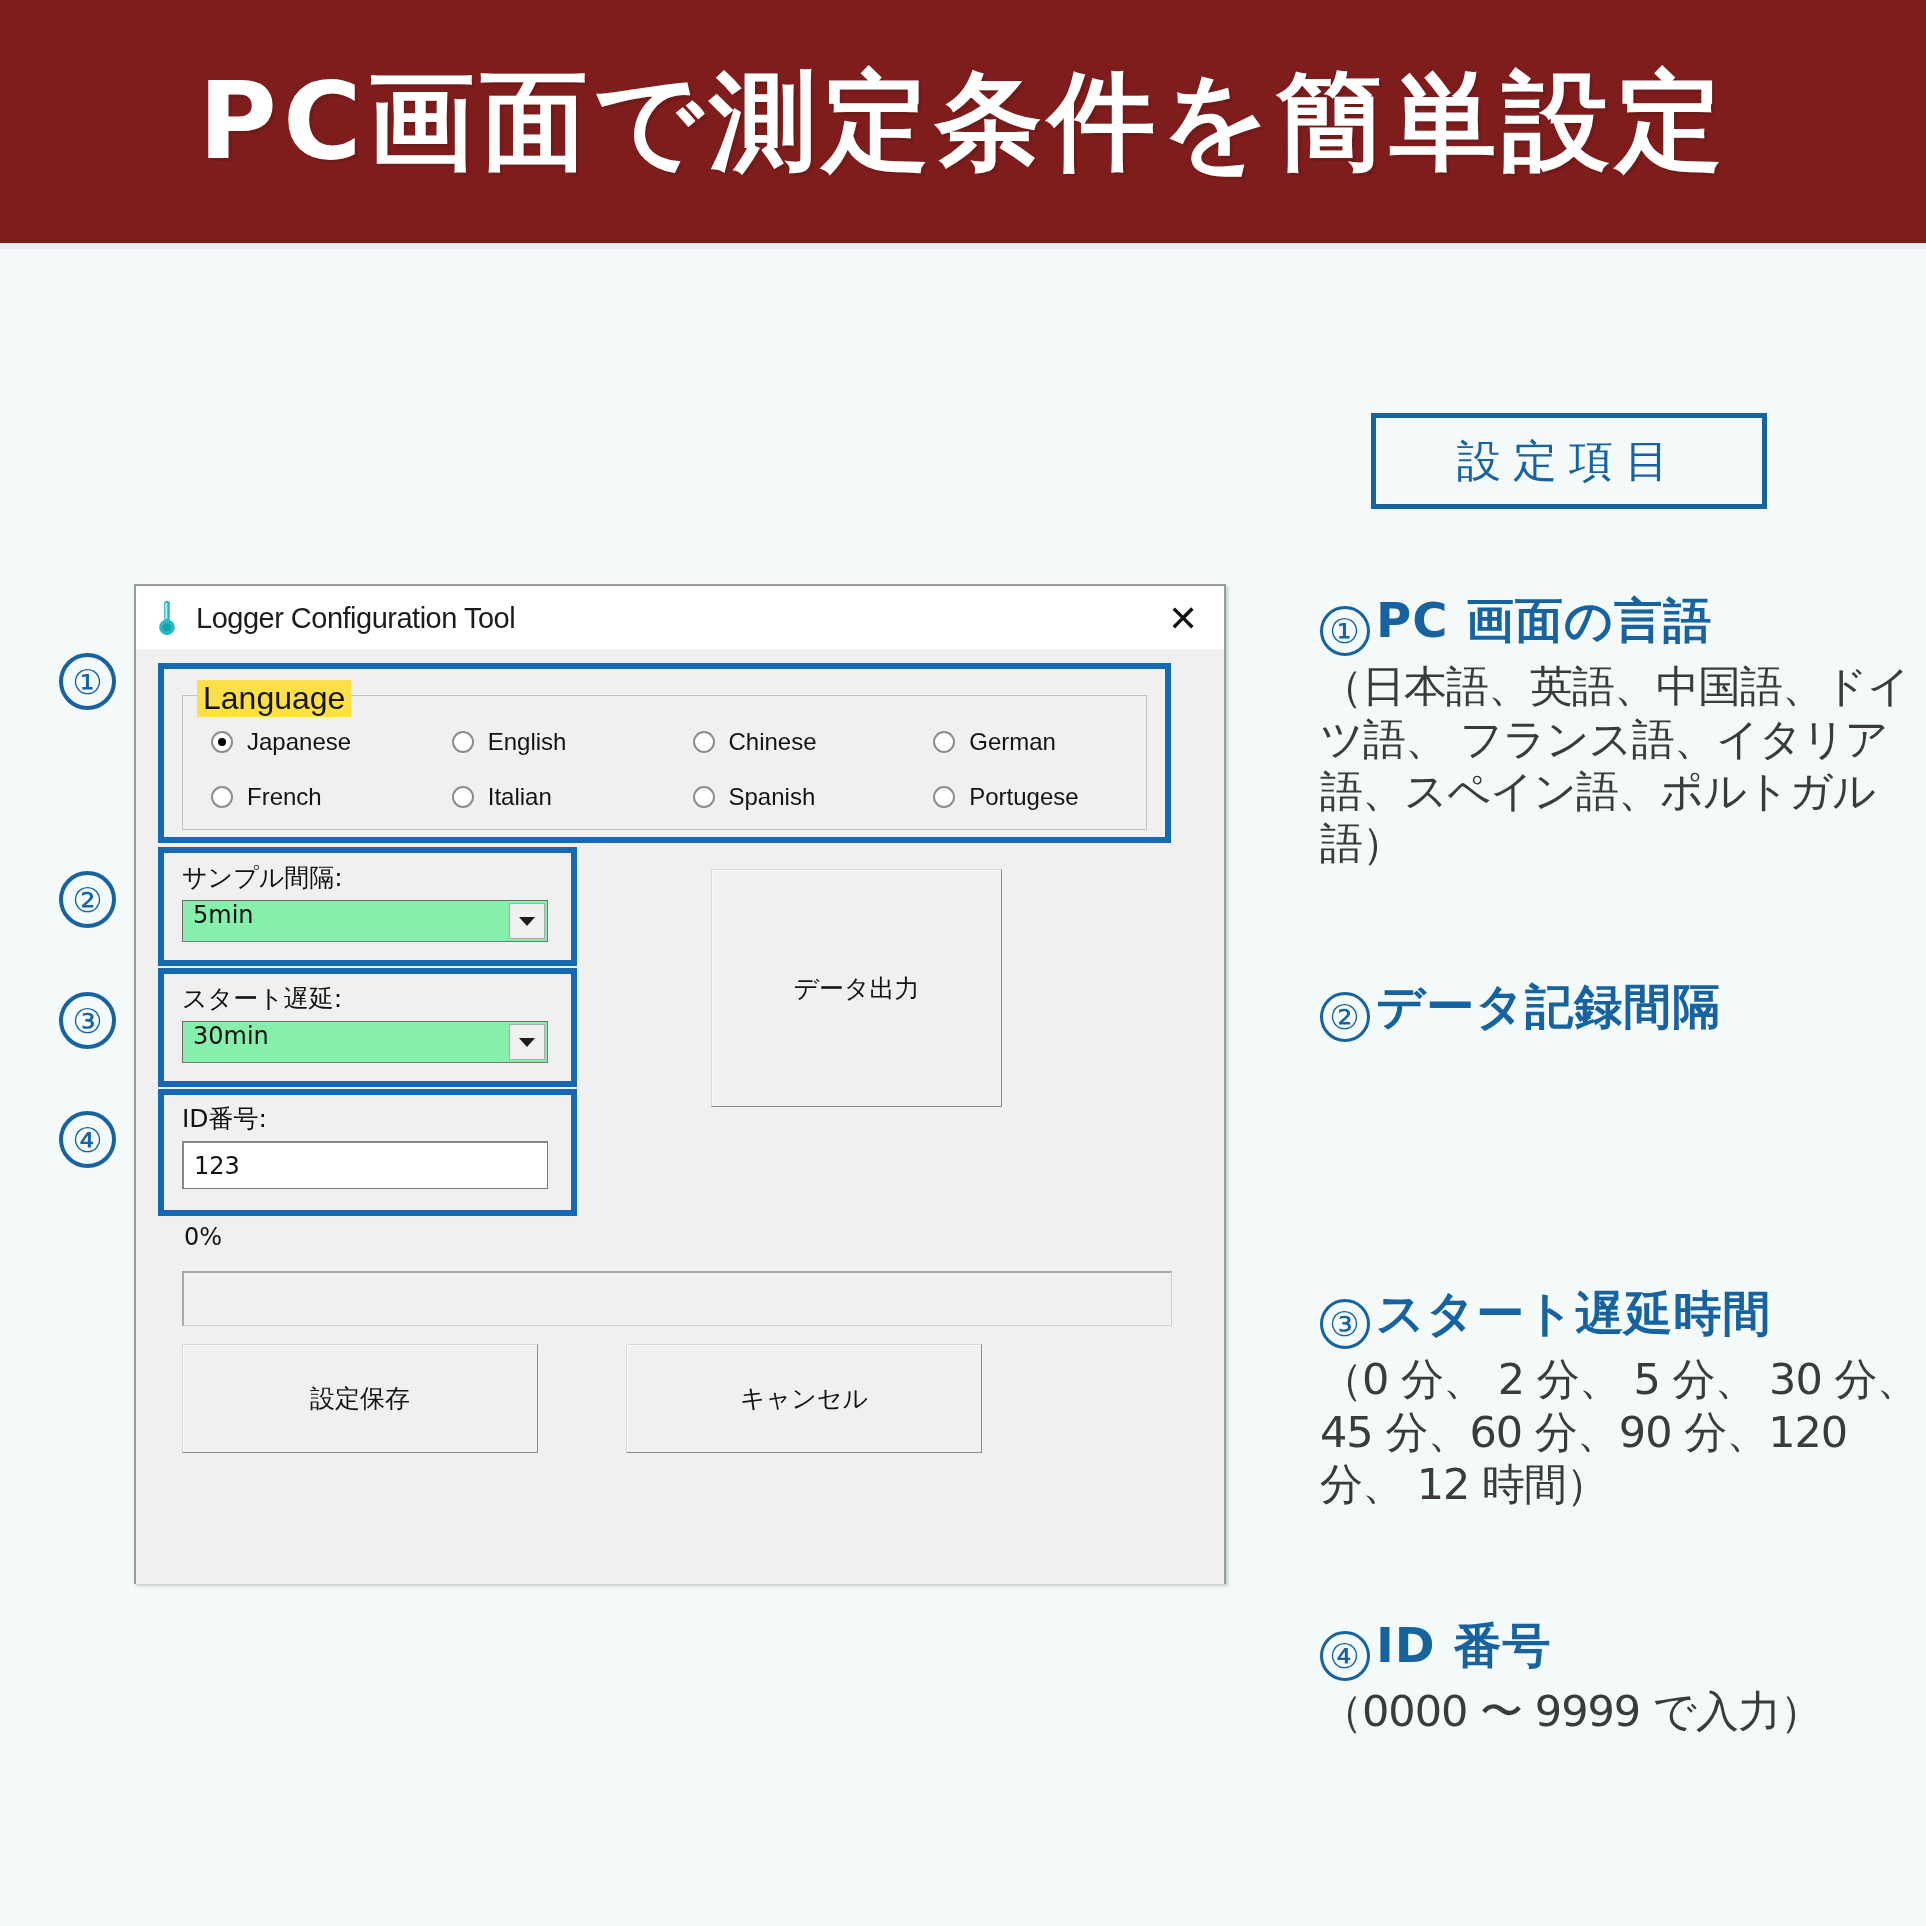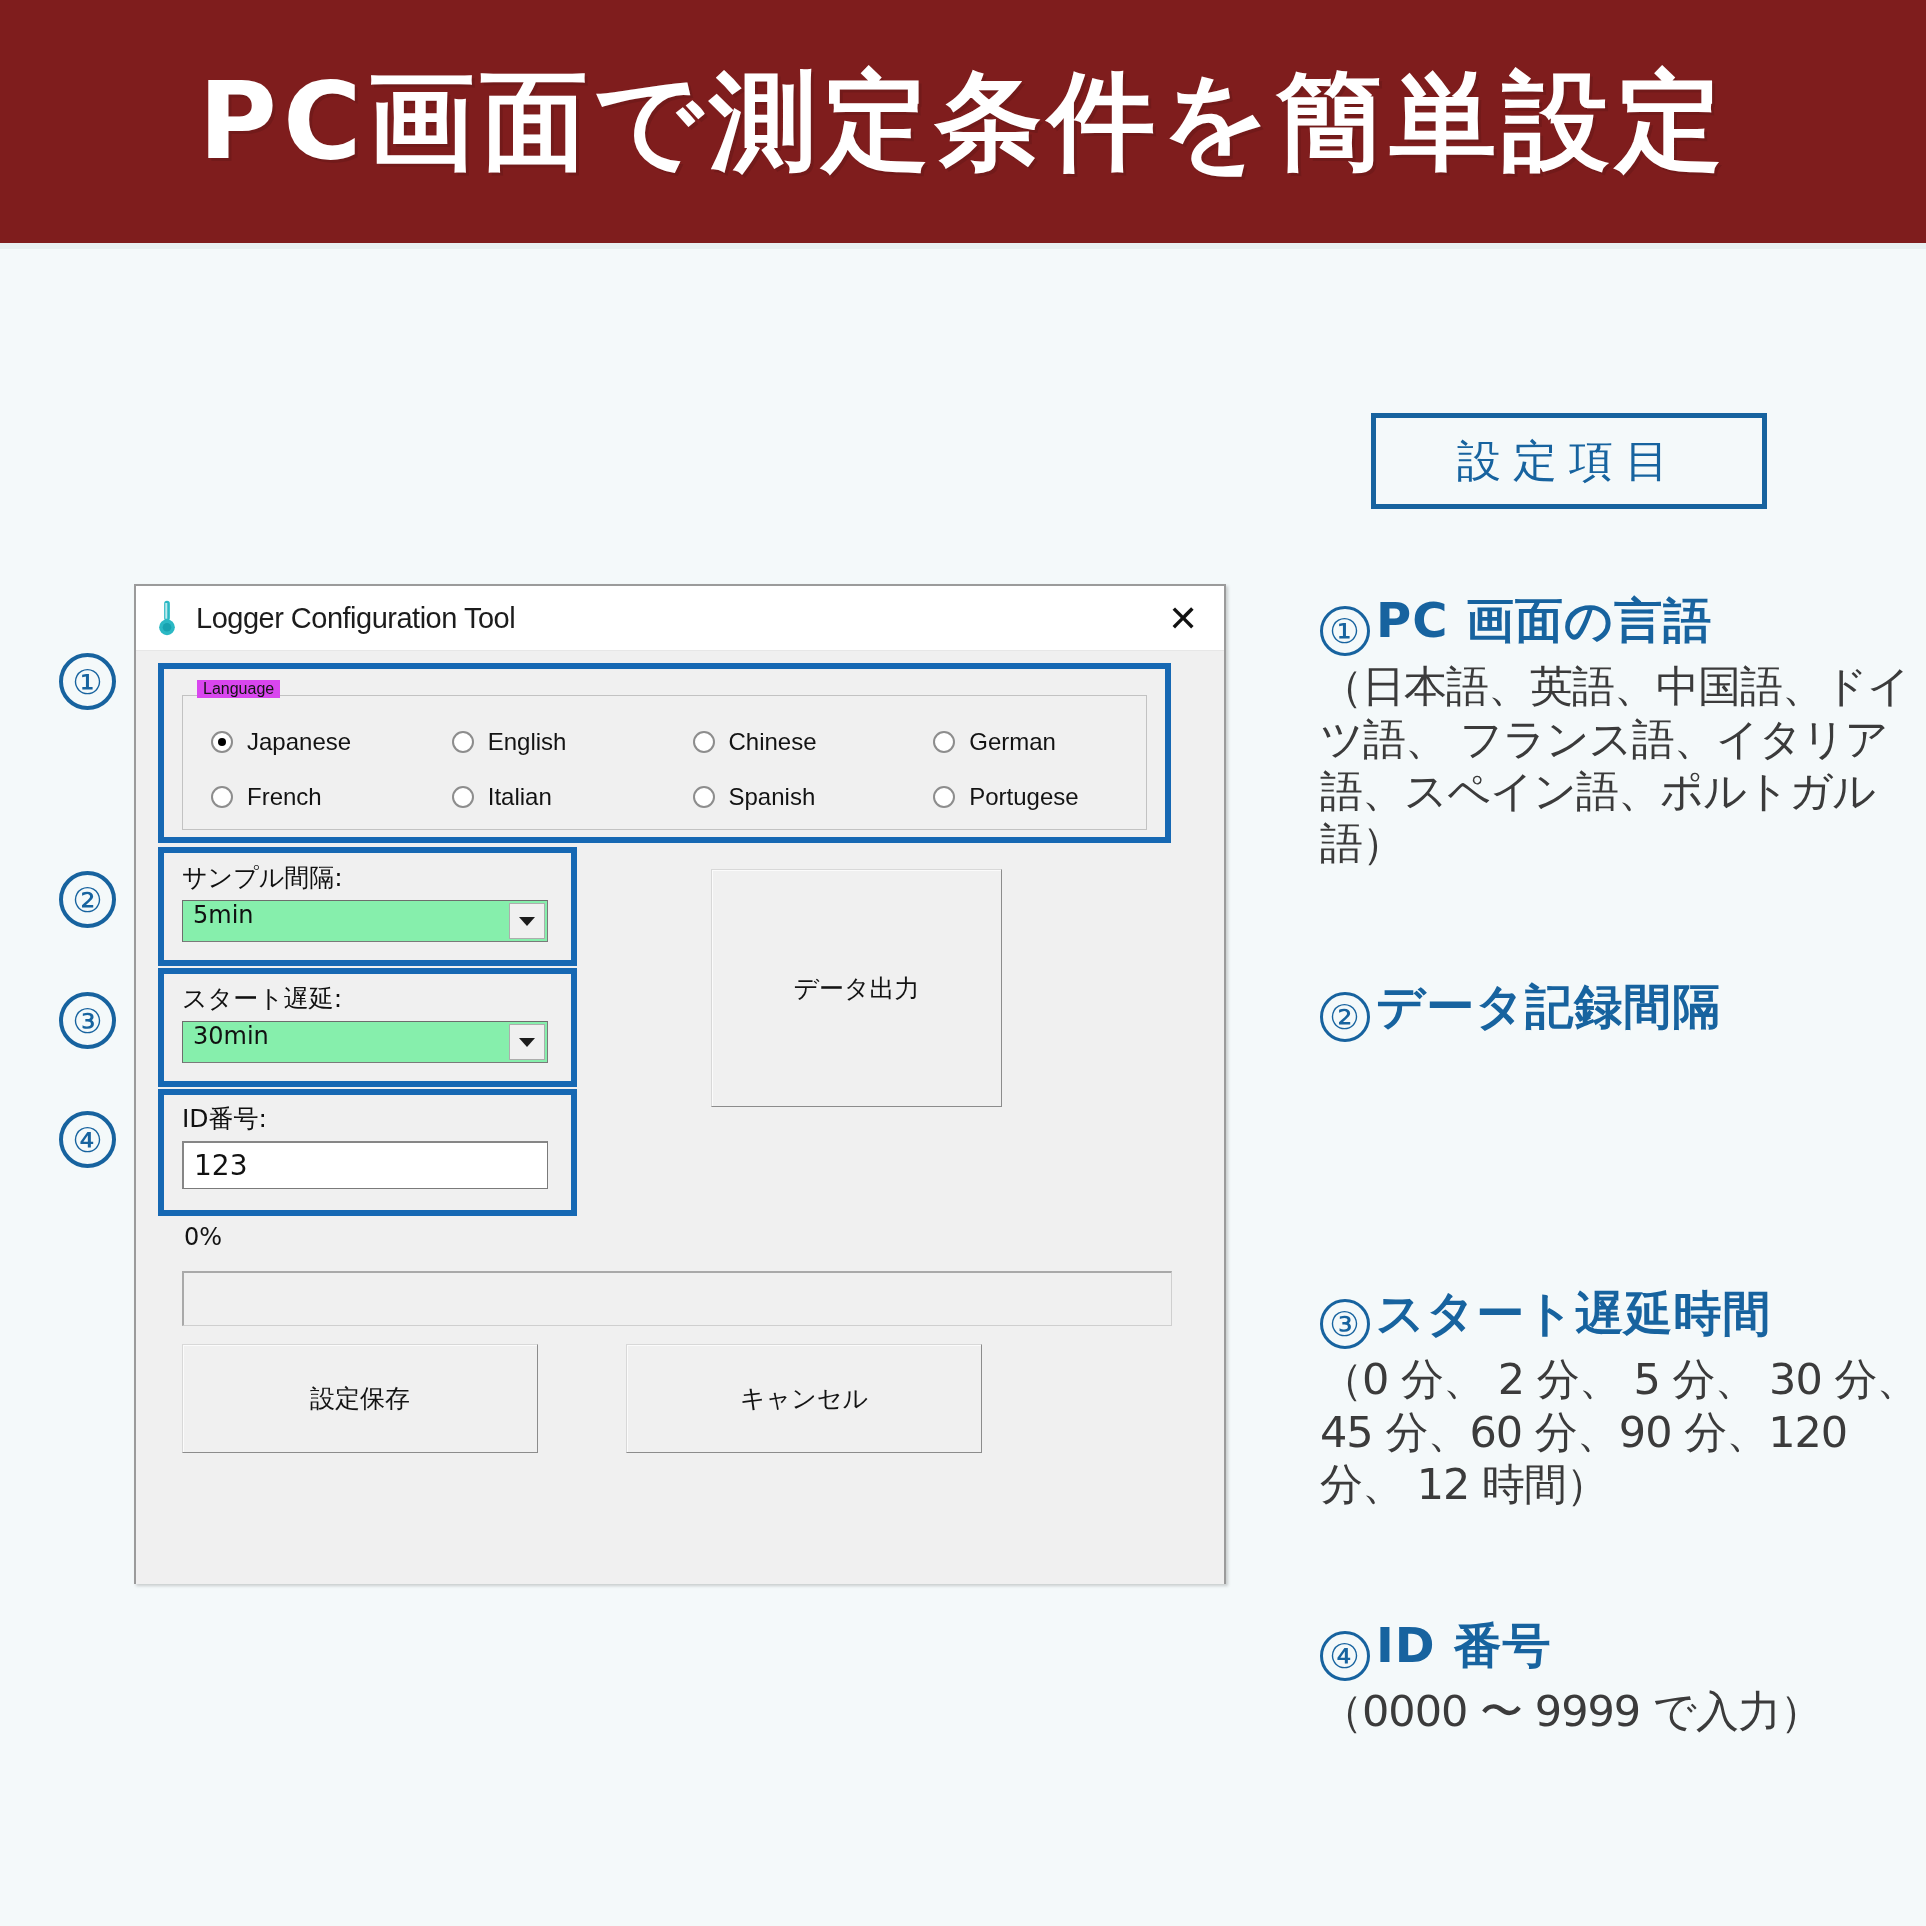--- a/index.html
+++ b/index.html
@@ -82,22 +82,22 @@
   .hl-delay { left: 22px;  top: 317px; width: 419px;  height: 119px; }
   .hl-id    { left: 22px;  top: 438px; width: 419px;  height: 127px; }
 
   
   .groupbox {
     position: absolute; left: 46px; top: 44px; width: 965px; height: 135px;
     border: 1px solid #c2c2c2;
   }
   .group-legend {
     position: absolute; left: 14px; top: -16px;
-    background: #d946ef; padding: 0 6px;
-    font-size: 16px; color: #141414;
+    background: #fde047; padding: 0 6px;
+    font-size: 32px; color: #141414;
     font-family: "Liberation Sans", sans-serif;
   }
   .radio-row { position: absolute; left: 0; width: 100%; display: flex; }
   .radio-row.r1 { top: 32px; }
   .radio-row.r2 { top: 87px; }
   .radio-item {
     width: 242px; display: flex; align-items: center; padding-left: 28px;
   }
   .radio-mark {
     width: 22px; height: 22px; border-radius: 50%;
@@ -142,21 +142,21 @@
     border-left: 8px solid transparent; border-right: 8px solid transparent;
     border-top: 9px solid #1c1c1c; display: block;
   }
   .textbox {
     width: 366px; height: 48px; background: #ffffff;
     border: 1px solid #7a7a7a;
     border-top: 2px solid #868686; border-left: 2px solid #868686;
     display: flex; align-items: center;
   }
   .textbox-value {
-    padding-left: 10px; font-size: 28px; color: #111;
+    padding-left: 10px; font-size: 24px; color: #111;
     font-family: "DejaVu Sans", "Liberation Sans", sans-serif;
   }
 
   
   .btn {
     background: #f0f0f0;
     border: 1px solid #d8d8d8;
     border-right-color: #8c8c8c; border-bottom-color: #8c8c8c;
     box-shadow: inset 1px 1px 0 #fbfbfb;
     display: flex; align-items: center; justify-content: center;

